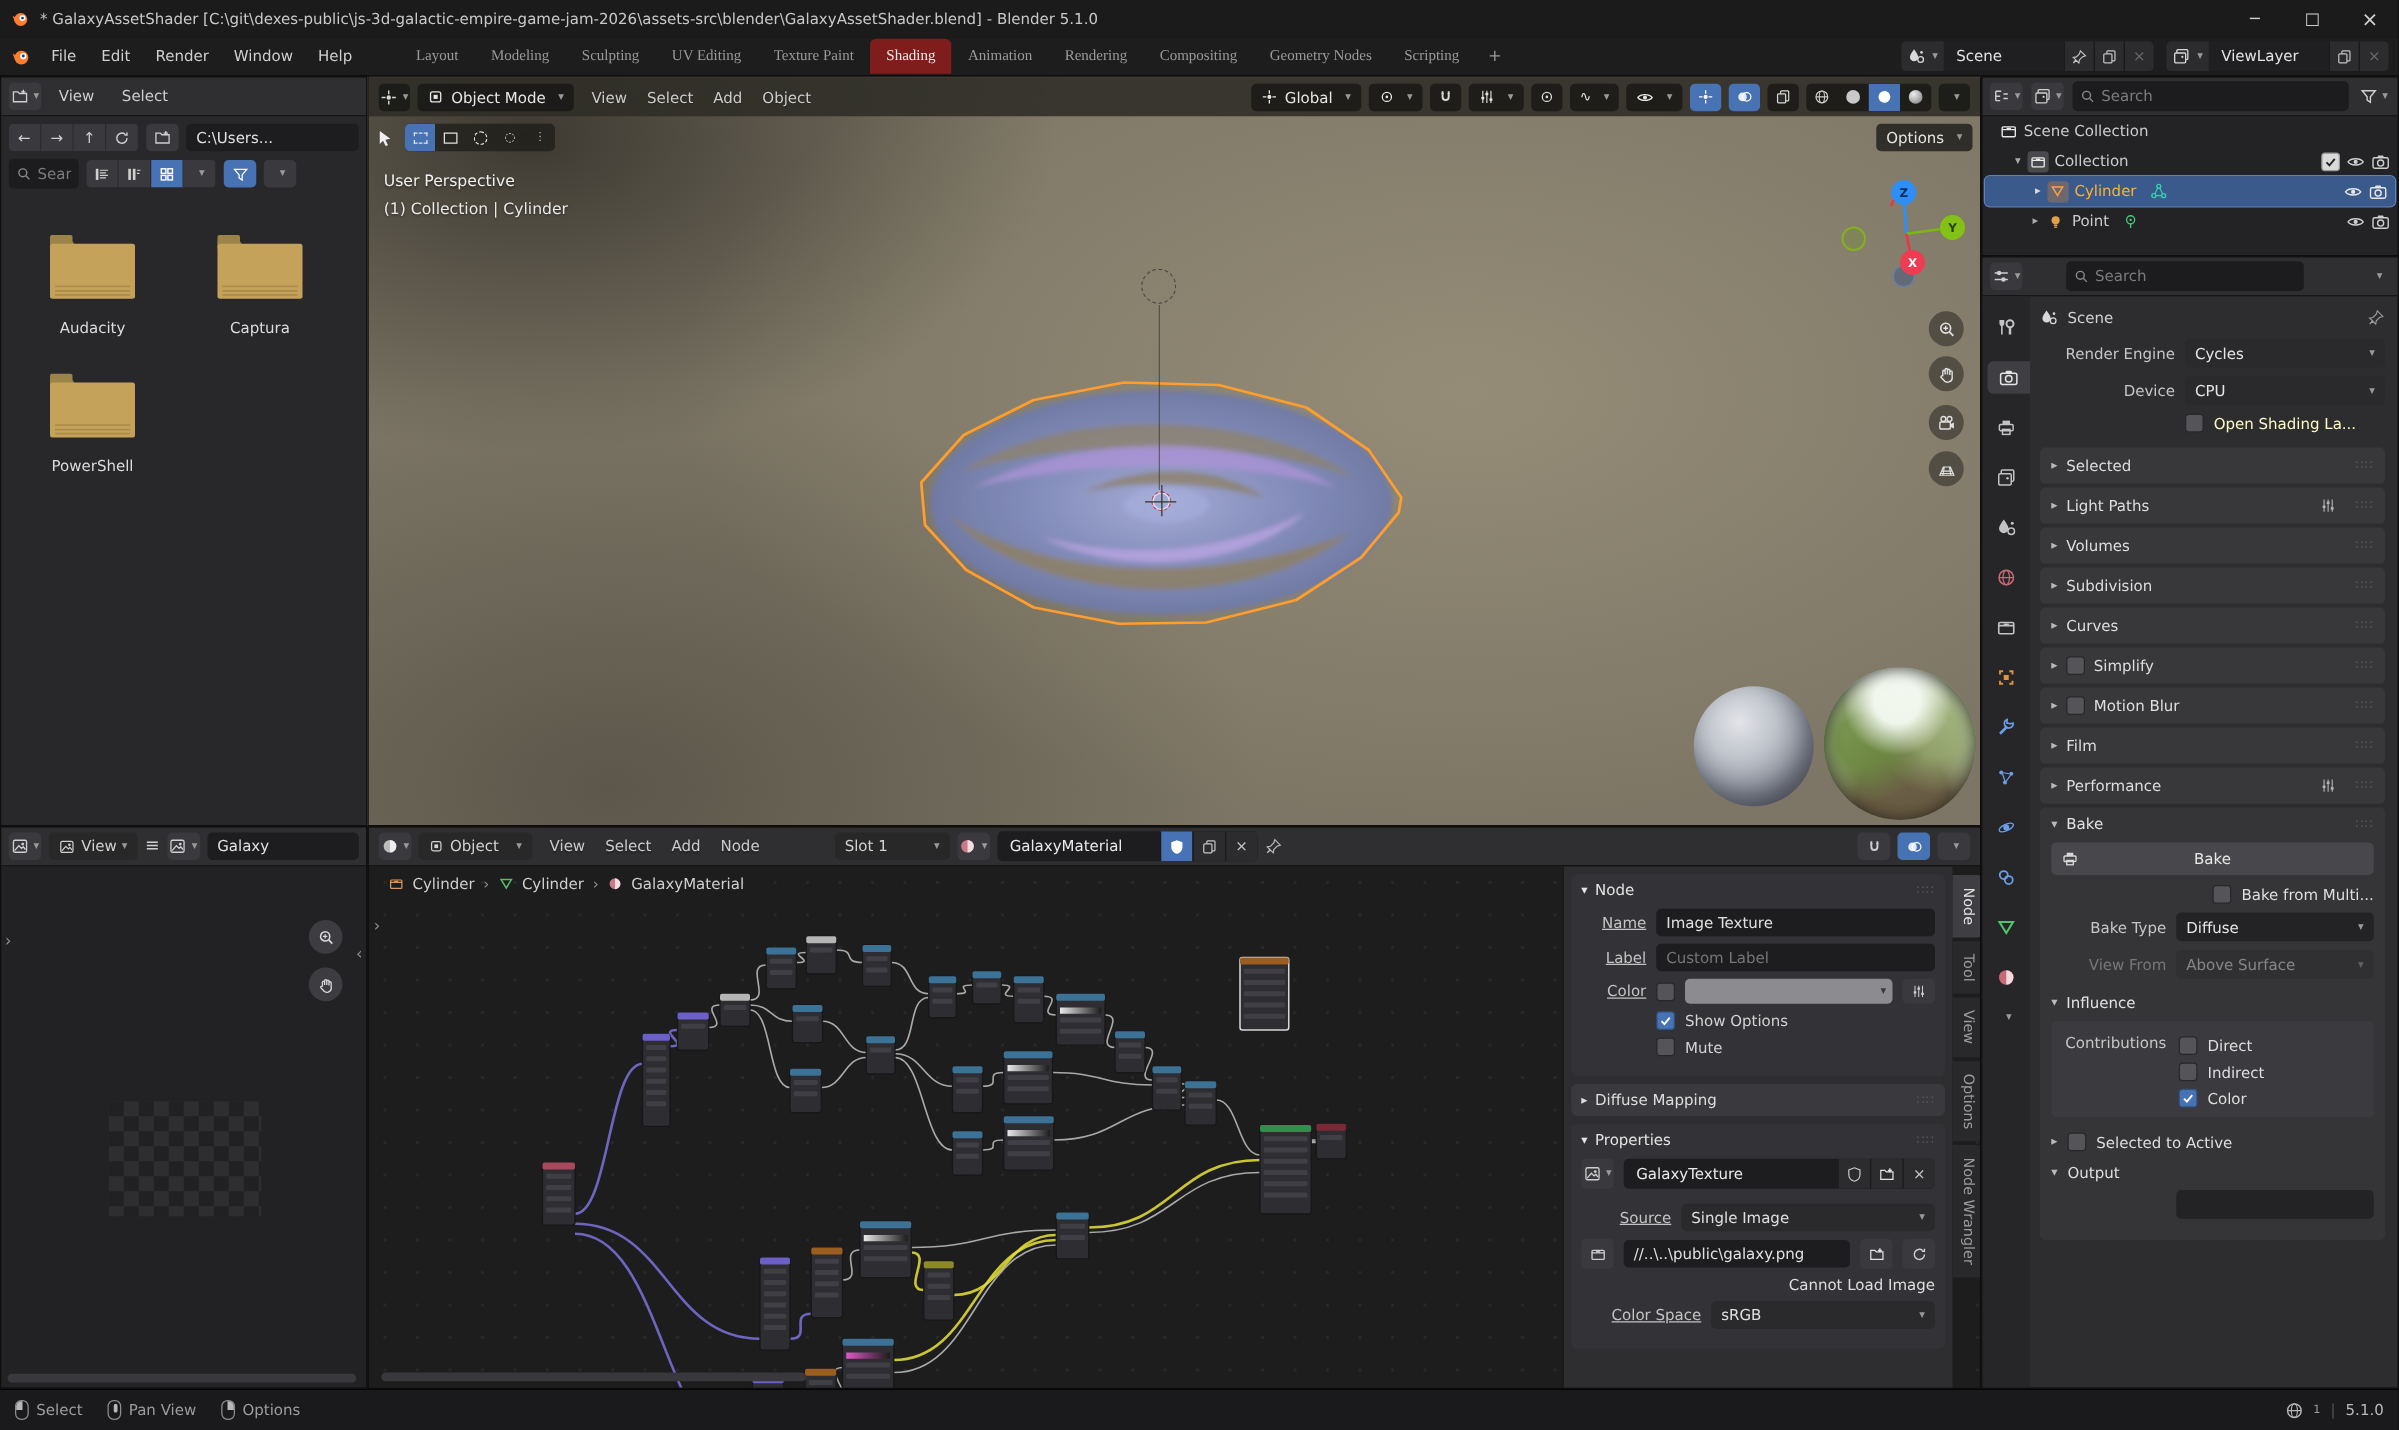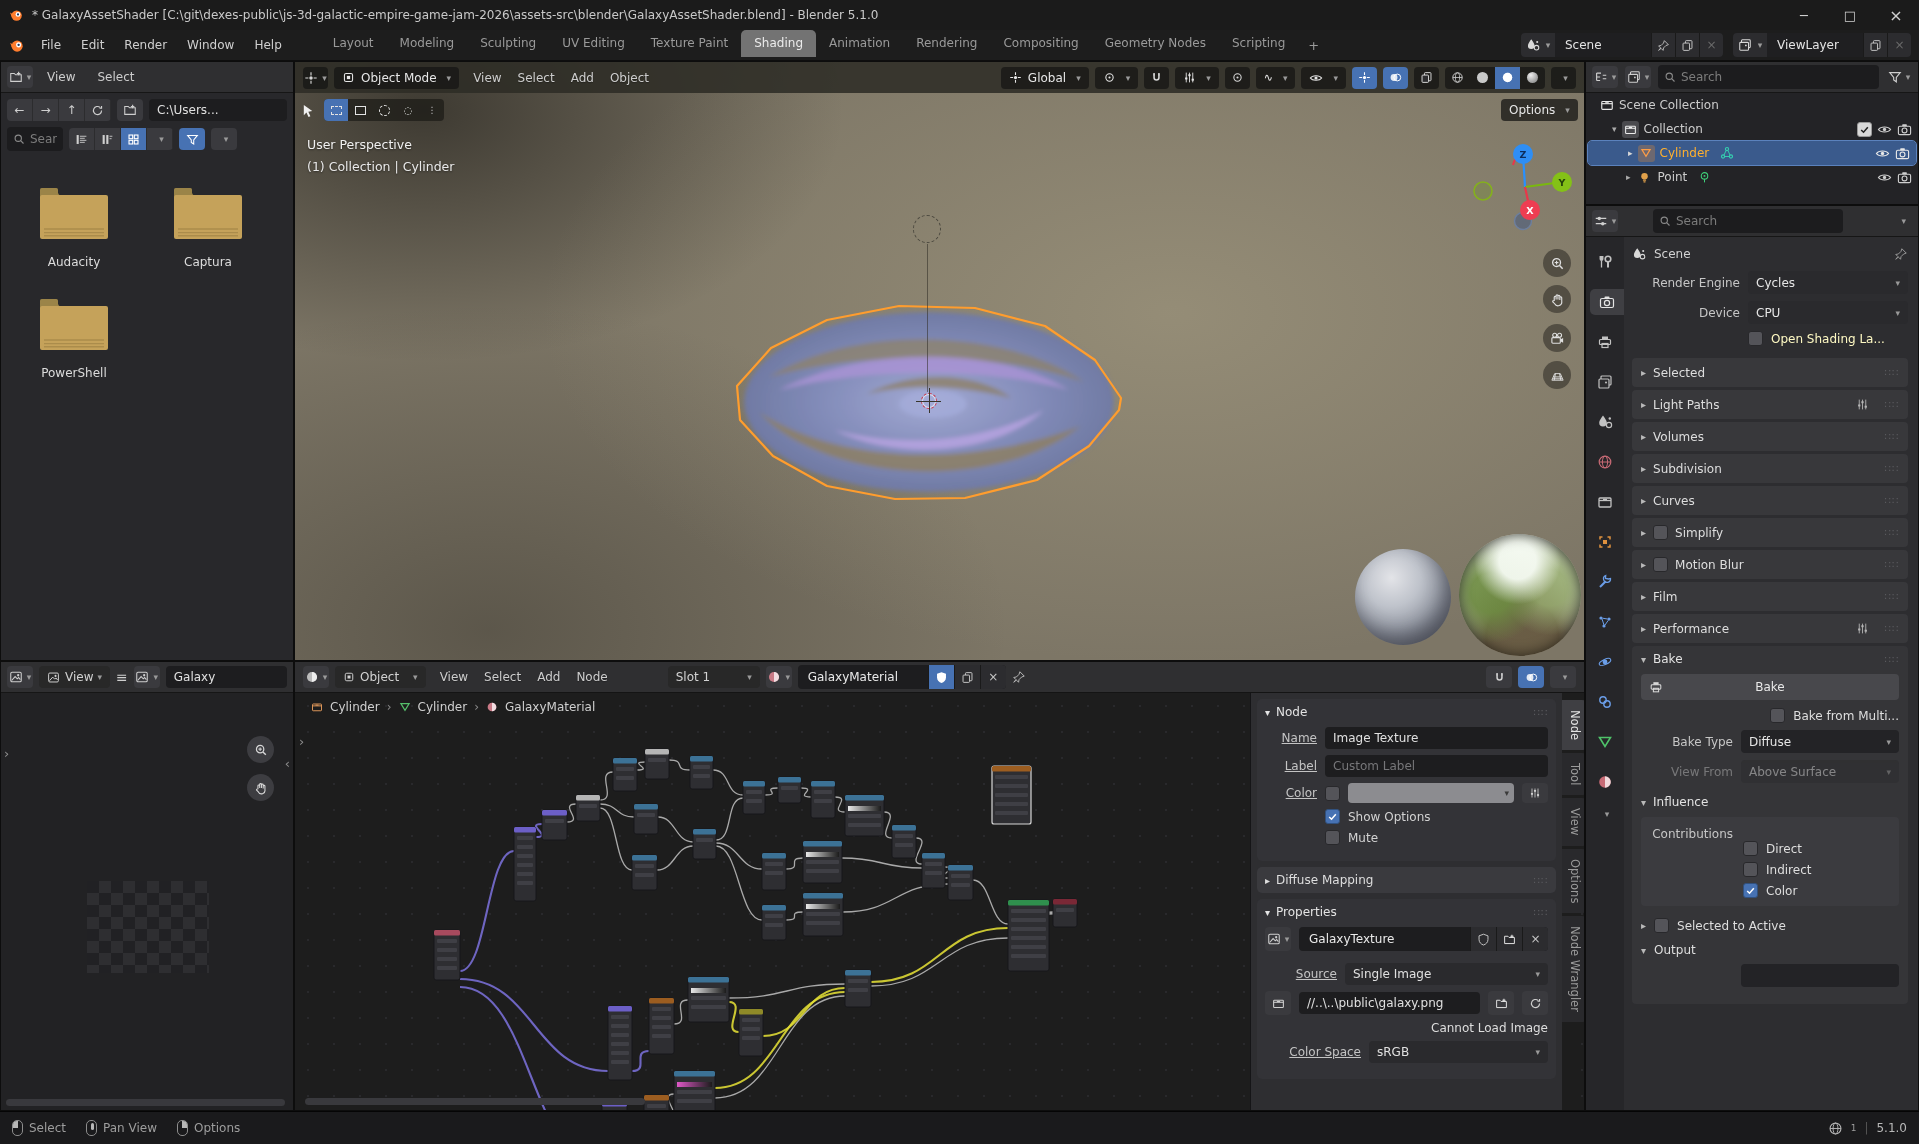--- a/index.html
+++ b/index.html
@@ -22,23 +22,23 @@
 
   
   #titlebar { left:0; top:0; width:1919px; height:30px; background:#1b1b1b; display:flex; align-items:center; padding-left:8px; }
   #titlebar .title { color:#c9c9c9; font-size:12px; margin-left:8px; white-space:nowrap; }
   #win-controls { margin-left:auto; display:flex; height:30px; }
   #win-controls > div { width:46px; height:30px; display:flex; align-items:center; justify-content:center; color:#cfcfcf; font-size:13px; }
 
   
   #topbar { left:0; top:30px; width:1919px; height:31px; background:#1d1d1d; display:flex; align-items:center; padding:0 8px; border-bottom:1px solid #0e0e0e; }
   #topbar .menu { color:#cfcfcf; padding:4px 10px; border-radius:4px; }
-  #workspaces { display:flex; align-items:flex-start; height:31px; margin-left:28px; }
+  #workspaces { display:flex; align-items:center; height:31px; margin-left:28px;font-family:Liberation Serif, serif; }
   #workspaces .ws-tab { color:#9a9a9a; padding:6px 13px 7px; font-size:12px; border-radius:5px 5px 0 0; white-space:nowrap; }
-  #workspaces .ws-tab.active { background:#737373; color:#ececec; }
+  #workspaces .ws-tab.active { background:#7f1d1d; color:#ececec; }
   #ws-add { color:#9a9a9a; padding:4px 10px; font-size:13px; }
   .id-widget { display:flex; align-items:center; background:#1f1f21; border-radius:4px; height:24px; overflow:hidden; }
   .id-widget .icbtn { width:34px; height:24px; display:flex; align-items:center; justify-content:center; gap:2px; background:#2c2c2f; color:#cfcfcf; }
   .id-widget .name { padding:0 10px; min-width:96px; color:#e4e4e4; }
   .id-widget .mini { width:24px; height:24px; display:flex; align-items:center; justify-content:center; background:#2c2c2f; color:#c4c4c4; border-left:1px solid #1a1a1a; }
   .id-widget .mini.dim { color:#6a6a6a; }
 
   
   .editor { position:absolute; border:1px solid #0d0d0d; overflow:hidden; }
   .ed-header { height:31px; background:#2f2f31; display:flex; align-items:center; padding:0 6px; gap:6px; border-bottom:1px solid #161616; }
@@ -1598,21 +1598,21 @@
             </div>
         </div>
         <div class="row" style="gap:7px;margin-top:12px;color:#e2e2e2">
           <span class="caret" style="font-size:10px;color:#b9b9b9">▾</span>
           <span>Influence</span>
         </div>
         <div class="sub-influence">
           <div class="row" style="align-items:flex-start;gap:10px">
             <span class="plabel" style="width:84px;text-align:right;color:#c6c6c6;margin-top:2px">Contributions</span>
             <div>
-              <div class="chk-row" style="margin-top:16px">
+              <div class="chk-row" style="margin-top:4px">
                   <span class="cb"></span>
                   <span>Direct</span>
                 </div>
               <div class="chk-row">
                   <span class="cb"></span>
                   <span>Indirect</span>
                 </div>
               <div class="chk-row" style="margin-bottom:0">
                   <span class="cb on">
                     <svg width="11" height="11">

